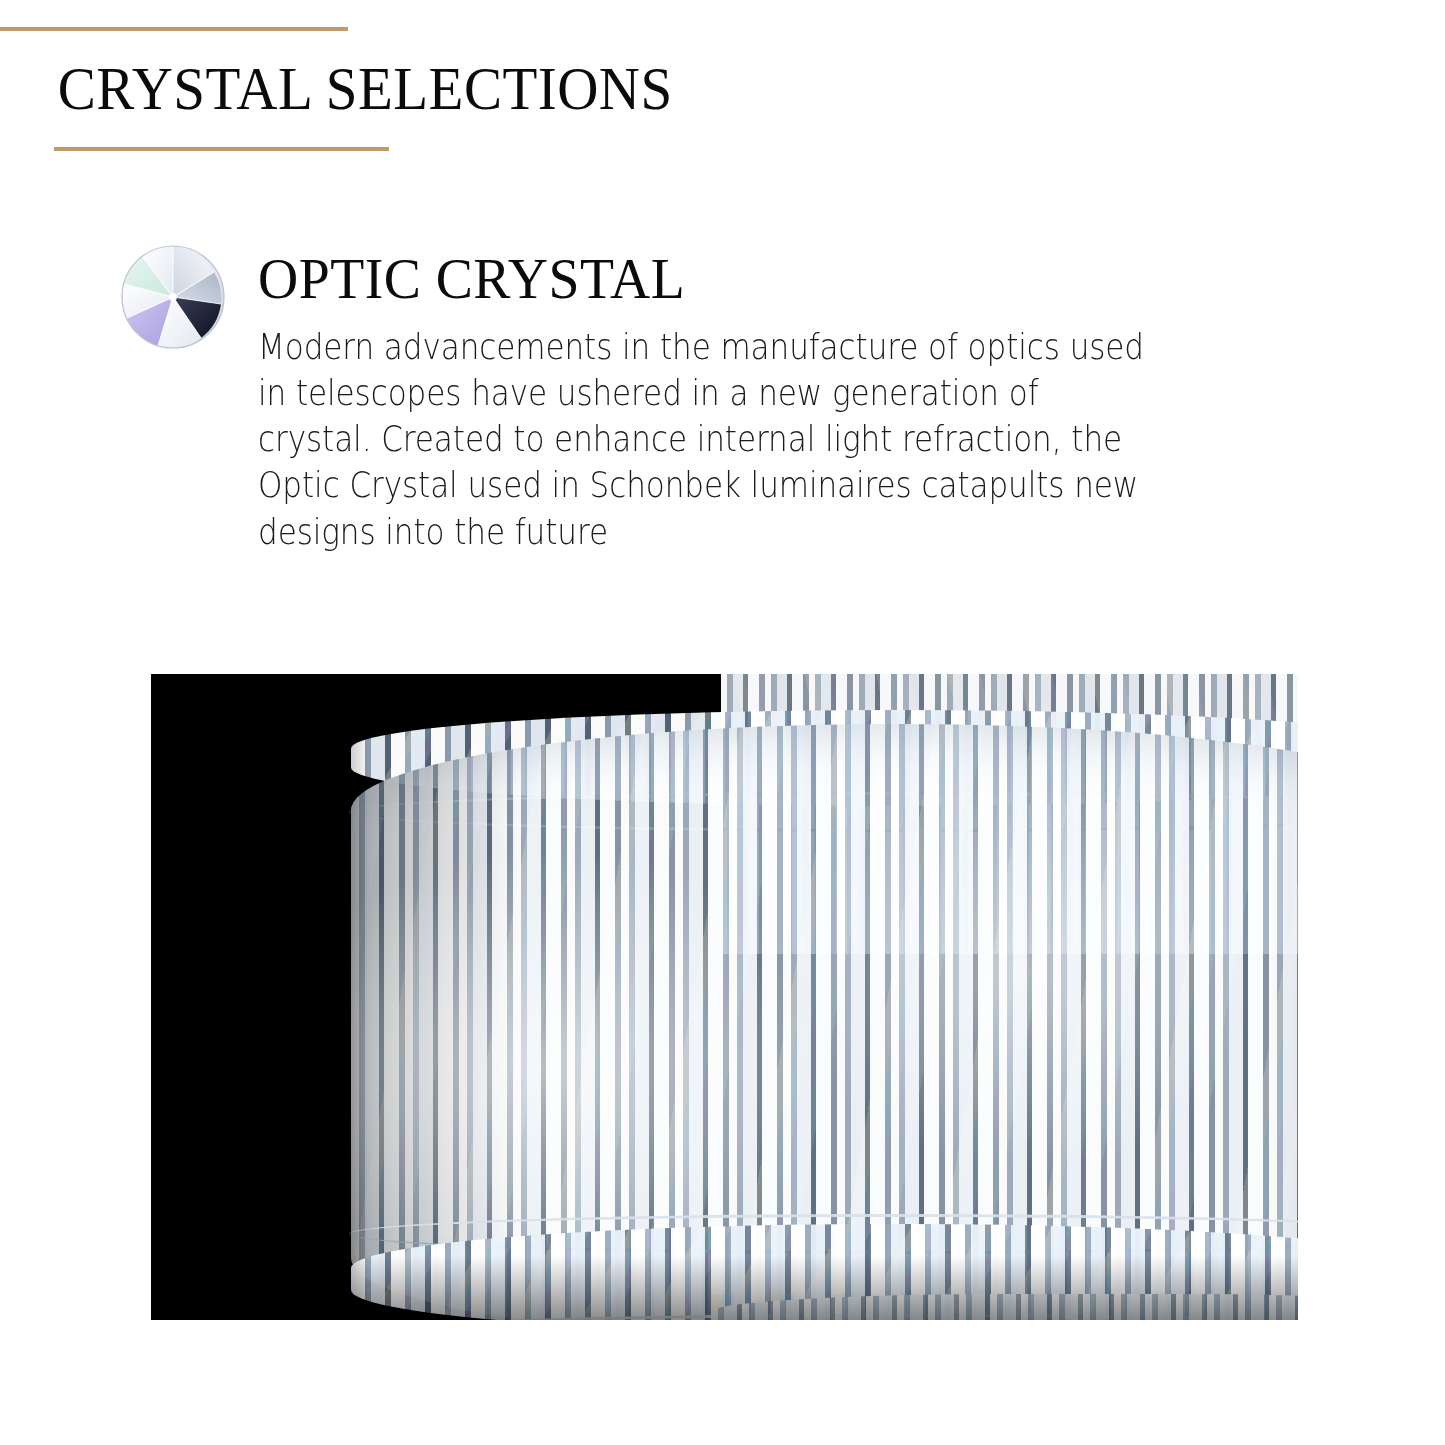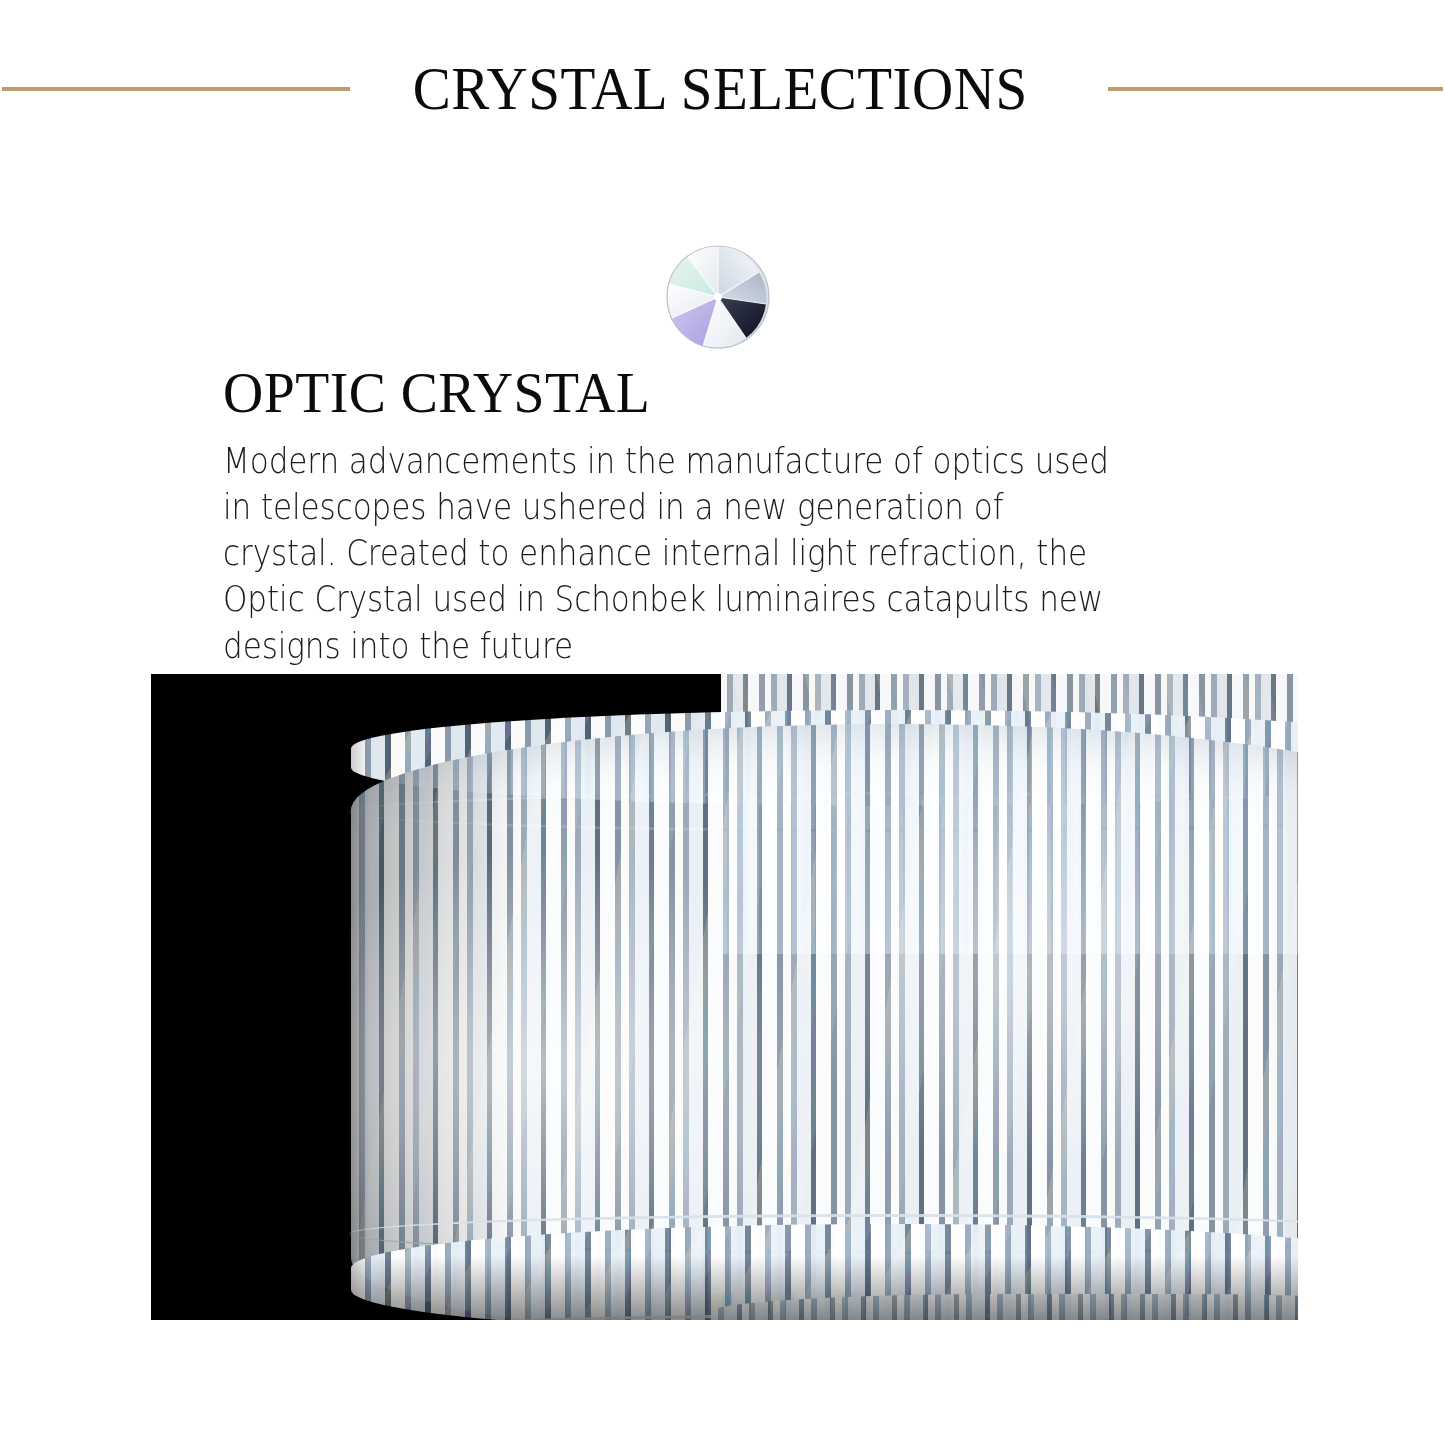--- a/index.html
+++ b/index.html
@@ -18,22 +18,21 @@
   }
 
   
   .page-header {
     position: absolute;
     left: 0;
     top: 0;
     width: 1445px;
     height: 150px;
     display: flex;
-    flex-direction: row;
-    align-items: center;
+    flex-direction: column;
     justify-content: center;
   }
   .rule {
     height: 4px;
     background: #c09a6b;
     flex: 0 0 auto;
     margin-top: 28px;
   }
   .rule-left  { width: 348px; margin-right: 36px; }
   .rule-right { width: 335px; margin-left: 54px; }
@@ -51,22 +50,22 @@
     margin-top: 26px;
   }
 
   
   .section {
     position: absolute;
     left: 118px;
     top: 238px;
     width: 1200px;
     display: flex;
-    flex-direction: column;
-    align-items: center;
+    flex-direction: row;
+    align-items: flex-start;
   }
 
   
   .crystal-icon {
     flex: 0 0 auto;
     width: 110px;
     height: 110px;
     margin-top: 4px;
   }
   .crystal-icon svg { display: block; width: 110px; height: 110px; }

